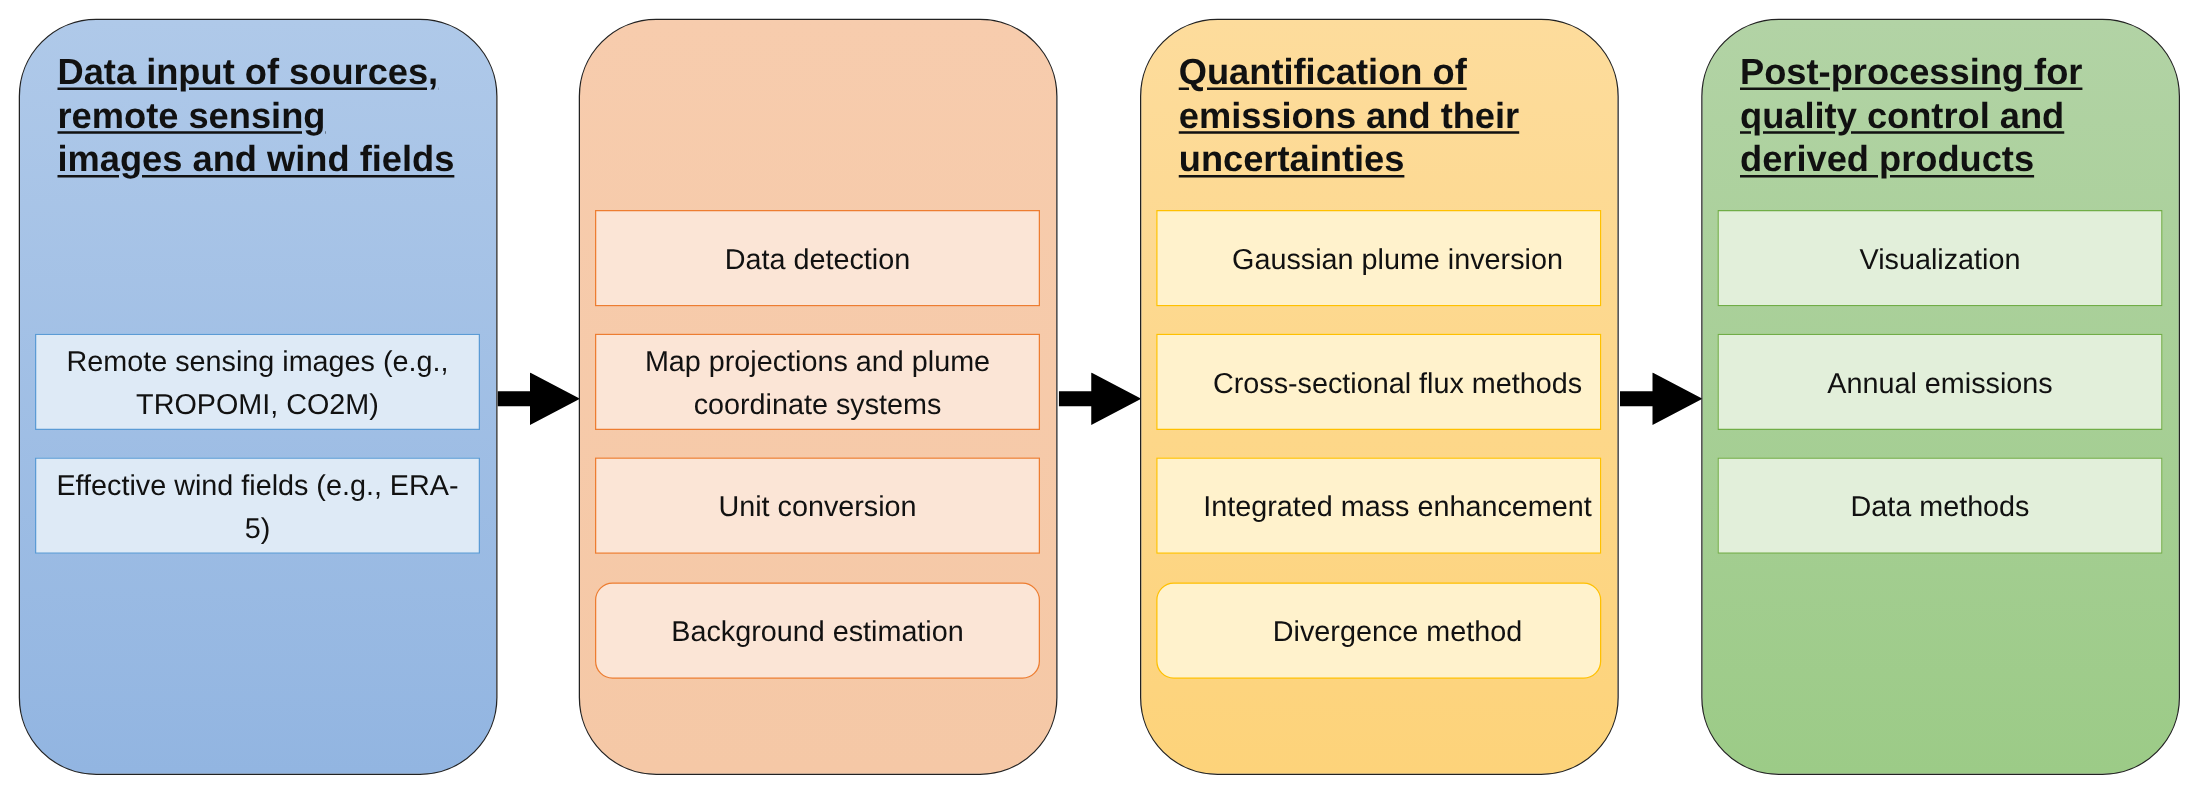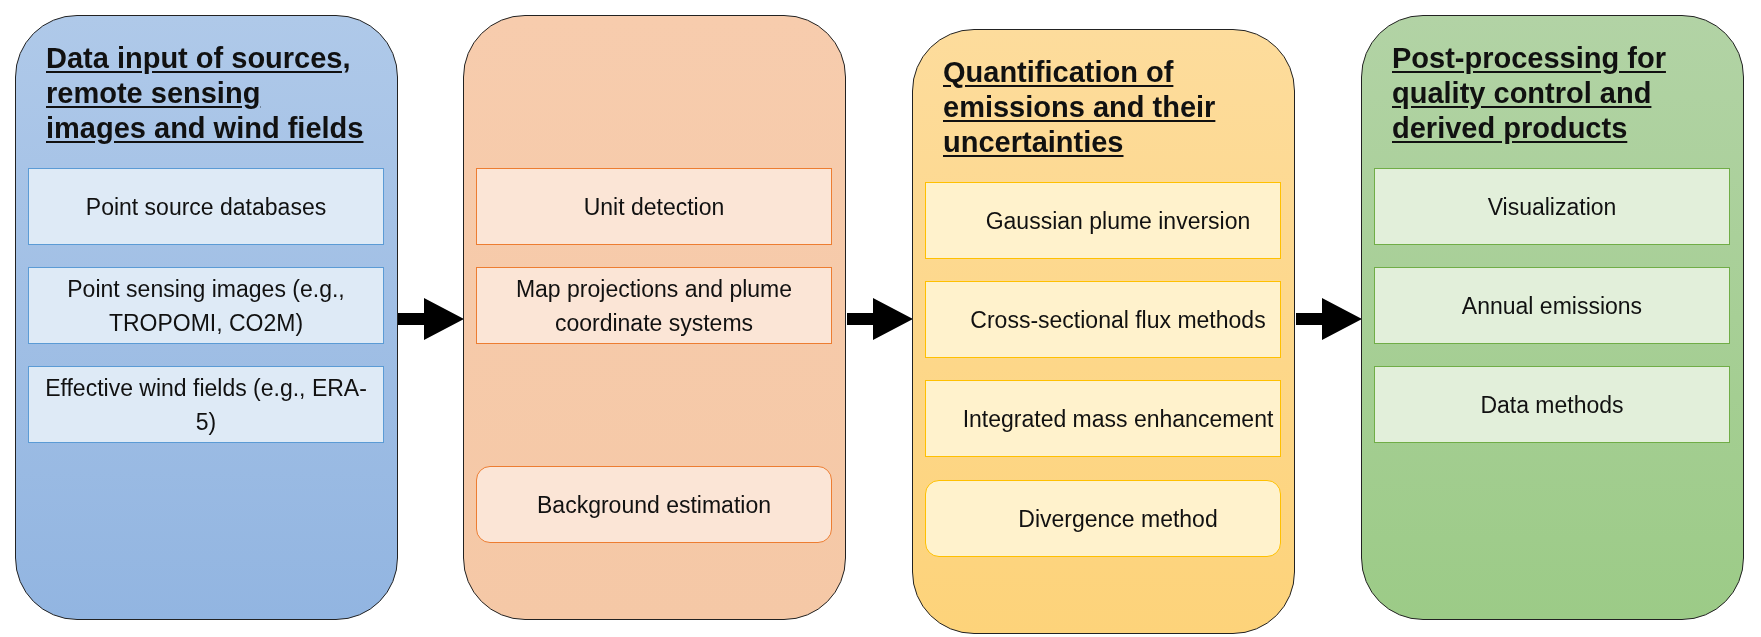--- a/index.html
+++ b/index.html
@@ -2,53 +2,53 @@
 <html><head>
   <meta charset="utf-8">
   <style>
     html, body { margin: 0; padding: 0; background: #ffffff; }
     body { width: 1761px; height: 637px; position: relative; overflow: hidden;
            font-family: "Liberation Sans", "DejaVu Sans", sans-serif; color: #111; }
     .panel { position: absolute; top: 15px; width: 383px; height: 605px;
              border: 1.5px solid #222; border-radius: 62px; box-sizing: border-box; }
     .panel.blue   { left: 15px;   background: linear-gradient(#afc9e9, #92b5e1); }
     .panel.orange { left: 463px;  background: linear-gradient(#f7ccad, #f5c8a6); }
-    .panel.yellow { left: 912px;  background: linear-gradient(#fddc9c, #fdd37a); margin-top: 14px; }
+    .panel.yellow { left: 912px;  background: linear-gradient(#fddc9c, #fdd37a); }
     .panel.green  { left: 1361px; background: linear-gradient(#b2d3a5, #9ccb87); }
     .panel-title { position: absolute; top: 25px; left: 30px; right: 30px; 
                    font-weight: bold; font-size: 29px; line-height: 35px; text-decoration: underline;
                    text-underline-offset: 3px; }
     .item { position: absolute; left: 12px; width: 356px; height: 77px; box-sizing: border-box;
             display: flex; align-items: center; justify-content: center; text-align: center;
             font-size: 23px; line-height: 34px; padding: 0 6px; }
     .blue .item   { background: #deeaf6; border: 1.5px solid #5b9bd5; }
     .orange .item { background: #fbe5d6; border: 1.5px solid #ed7d31; }
     .yellow .item { background: #fff2cc; border: 1.5px solid #ffc000; padding-left: 36px; }
     .green .item  { background: #e2efda; border: 1.5px solid #70ad47; }
     .i0 { top: 152px; } .i1 { top: 251px; } .i2 { top: 350px; } .i3 { top: 450px; border-radius: 14px; }
     .arrow { position: absolute; top: 298px; width: 66px; height: 42px; }
     .arrow.a1 { left: 398px; } .arrow.a2 { left: 847px; } .arrow.a3 { left: 1296px; }
   </style>
 </head>
 <body>
 
 <div class="panel blue">
   <div class="panel-title">Data input of sources, remote sensing images and wind fields</div>
-  <div class="item i0">Point source databases</div>
-  <div class="item i1">Point sensing images (e.g., TROPOMI, CO2M)</div>
+  <div class="item i1">Remote sensing images (e.g., TROPOMI, CO2M)</div>
   <div class="item i2">Effective wind fields (e.g., ERA-5)</div>
 </div>
 
 <svg class="arrow a1" viewBox="0 0 66 42">
   <polygon points="0,15 26,15 26,0 66,21 26,42 26,27 0,27" fill="#000"></polygon>
 </svg>
 
 <div class="panel orange">
-  <div class="item i0">Unit detection</div>
+  <div class="item i0">Data detection</div>
   <div class="item i1">Map projections and plume coordinate systems</div>
+  <div class="item i2">Unit conversion</div>
   <div class="item i3">Background estimation</div>
 </div>
 
 <svg class="arrow a2" viewBox="0 0 66 42">
   <polygon points="0,15 26,15 26,0 66,21 26,42 26,27 0,27" fill="#000"></polygon>
 </svg>
 
 <div class="panel yellow">
   <div class="panel-title">Quantification of emissions and their uncertainties</div>
   <div class="item i0">Gaussian plume inversion</div>

